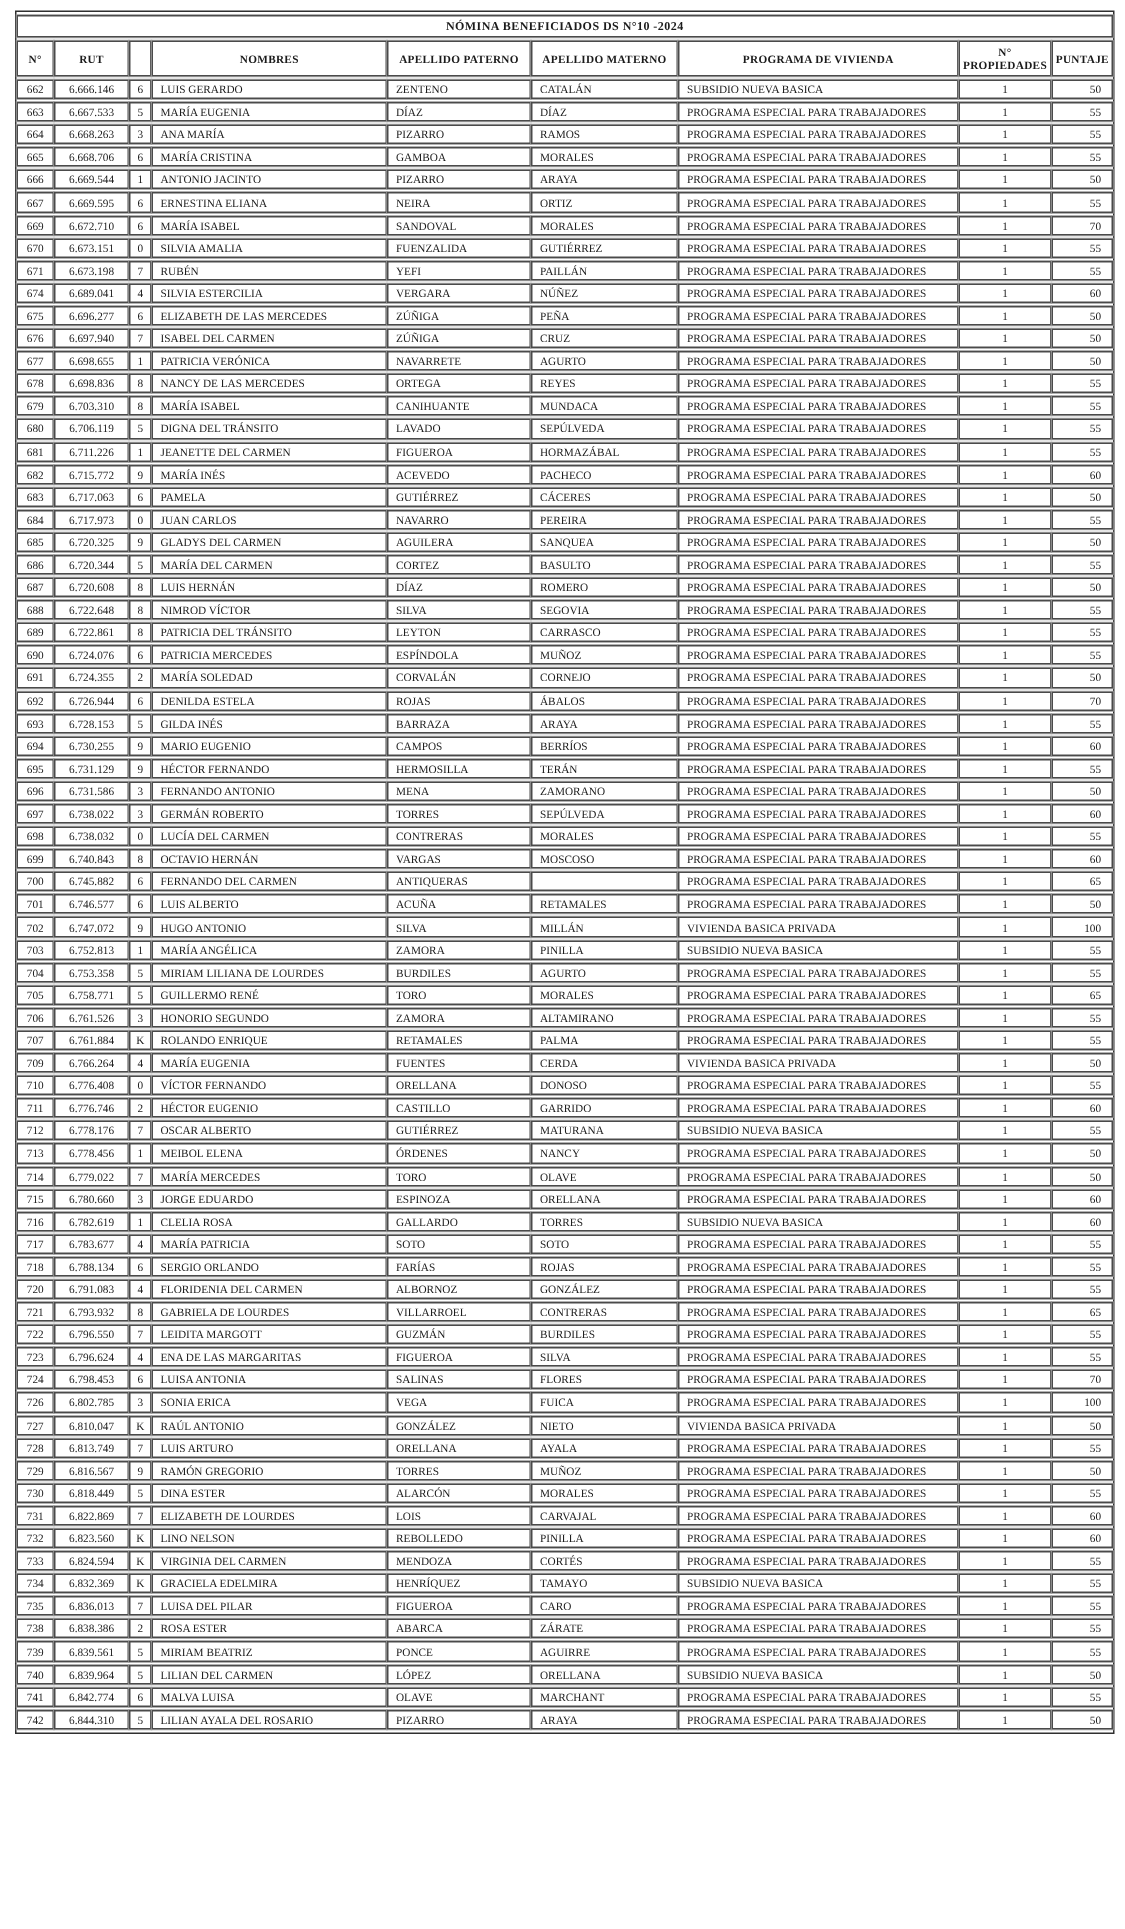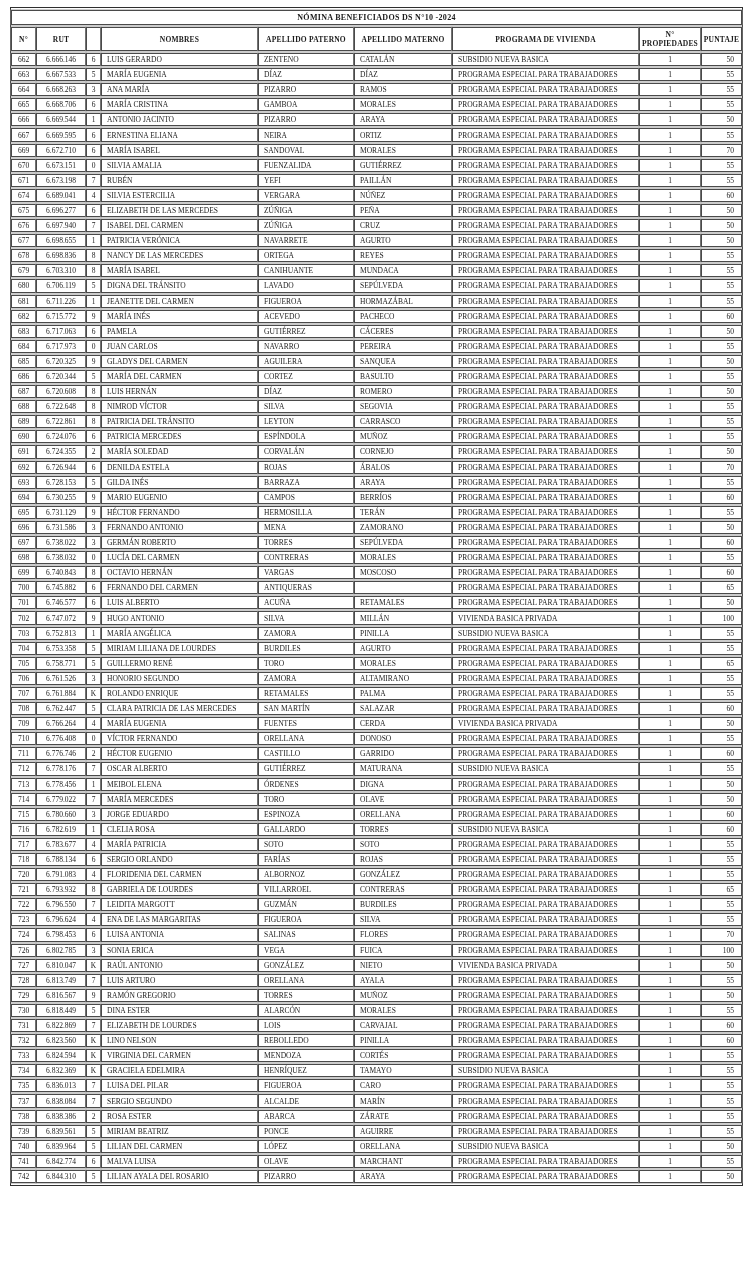--- a/index.html
+++ b/index.html
@@ -561,31 +561,20 @@
           <td class="al-c">6.761.884</td>
           <td class="al-c">K</td>
           <td class="al-l">ROLANDO ENRIQUE</td>
           <td class="al-l">RETAMALES</td>
           <td class="al-l">PALMA</td>
           <td class="al-l">PROGRAMA ESPECIAL PARA TRABAJADORES</td>
           <td class="al-c">1</td>
           <td class="al-r">55</td>
         </tr>
         <tr>
-          <td class="al-c">708</td>
-          <td class="al-c">6.762.447</td>
-          <td class="al-c">5</td>
-          <td class="al-l">CLARA PATRICIA DE LAS MERCEDES</td>
-          <td class="al-l">SAN MARTÍN</td>
-          <td class="al-l">SALAZAR</td>
-          <td class="al-l">PROGRAMA ESPECIAL PARA TRABAJADORES</td>
-          <td class="al-c">1</td>
-          <td class="al-r">60</td>
-        </tr>
-        <tr>
           <td class="al-c">709</td>
           <td class="al-c">6.766.264</td>
           <td class="al-c">4</td>
           <td class="al-l">MARÍA EUGENIA</td>
           <td class="al-l">FUENTES</td>
           <td class="al-l">CERDA</td>
           <td class="al-l">VIVIENDA BASICA PRIVADA</td>
           <td class="al-c">1</td>
           <td class="al-r">50</td>
         </tr>
@@ -621,21 +610,21 @@
           <td class="al-l">SUBSIDIO NUEVA BASICA</td>
           <td class="al-c">1</td>
           <td class="al-r">55</td>
         </tr>
         <tr>
           <td class="al-c">713</td>
           <td class="al-c">6.778.456</td>
           <td class="al-c">1</td>
           <td class="al-l">MEIBOL ELENA</td>
           <td class="al-l">ÓRDENES</td>
-          <td class="al-l">DIGNA</td>
+          <td class="al-l">NANCY</td>
           <td class="al-l">PROGRAMA ESPECIAL PARA TRABAJADORES</td>
           <td class="al-c">1</td>
           <td class="al-r">50</td>
         </tr>
         <tr>
           <td class="al-c">714</td>
           <td class="al-c">6.779.022</td>
           <td class="al-c">7</td>
           <td class="al-l">MARÍA MERCEDES</td>
           <td class="al-l">TORO</td>
@@ -847,31 +836,20 @@
           <td class="al-c">6.836.013</td>
           <td class="al-c">7</td>
           <td class="al-l">LUISA DEL PILAR</td>
           <td class="al-l">FIGUEROA</td>
           <td class="al-l">CARO</td>
           <td class="al-l">PROGRAMA ESPECIAL PARA TRABAJADORES</td>
           <td class="al-c">1</td>
           <td class="al-r">55</td>
         </tr>
         <tr>
-          <td class="al-c">737</td>
-          <td class="al-c">6.838.084</td>
-          <td class="al-c">7</td>
-          <td class="al-l">SERGIO SEGUNDO</td>
-          <td class="al-l">ALCALDE</td>
-          <td class="al-l">MARÍN</td>
-          <td class="al-l">PROGRAMA ESPECIAL PARA TRABAJADORES</td>
-          <td class="al-c">1</td>
-          <td class="al-r">55</td>
-        </tr>
-        <tr>
           <td class="al-c">738</td>
           <td class="al-c">6.838.386</td>
           <td class="al-c">2</td>
           <td class="al-l">ROSA ESTER</td>
           <td class="al-l">ABARCA</td>
           <td class="al-l">ZÁRATE</td>
           <td class="al-l">PROGRAMA ESPECIAL PARA TRABAJADORES</td>
           <td class="al-c">1</td>
           <td class="al-r">55</td>
         </tr>

